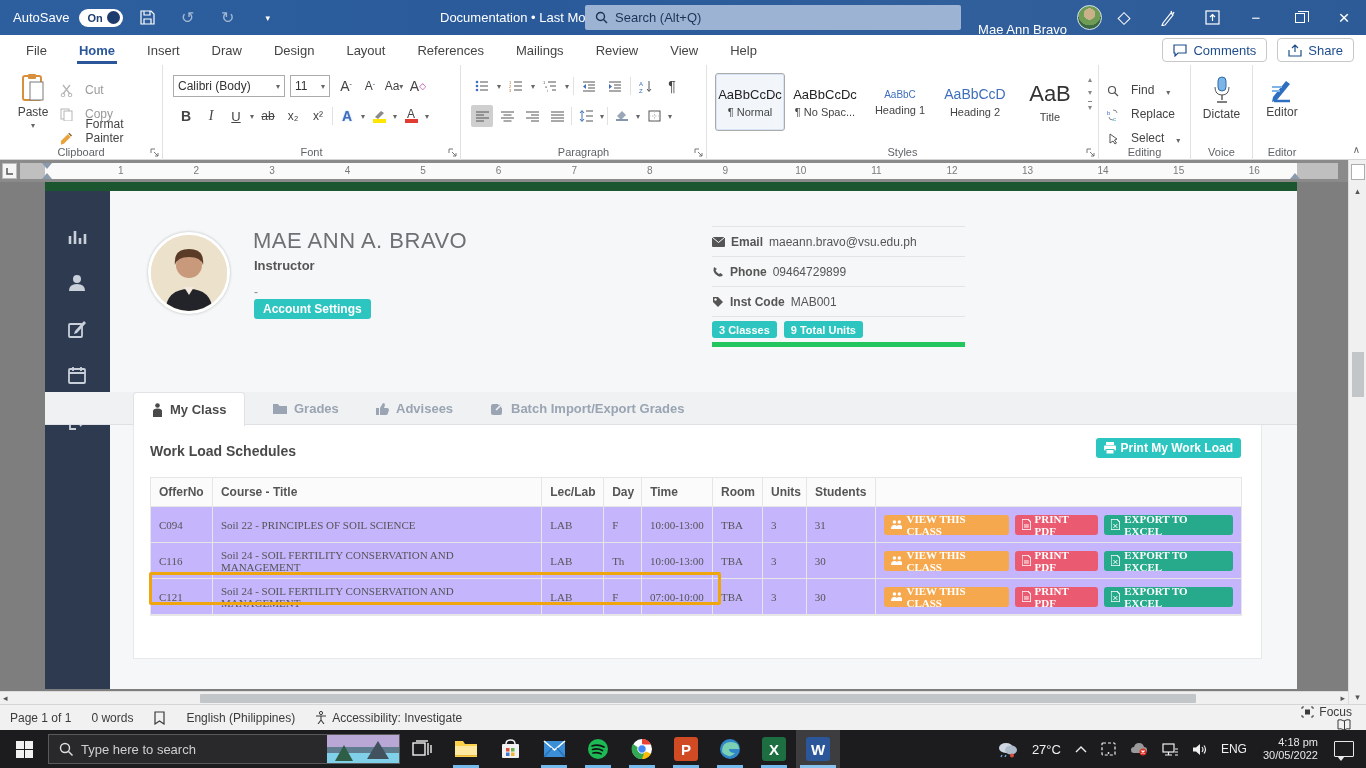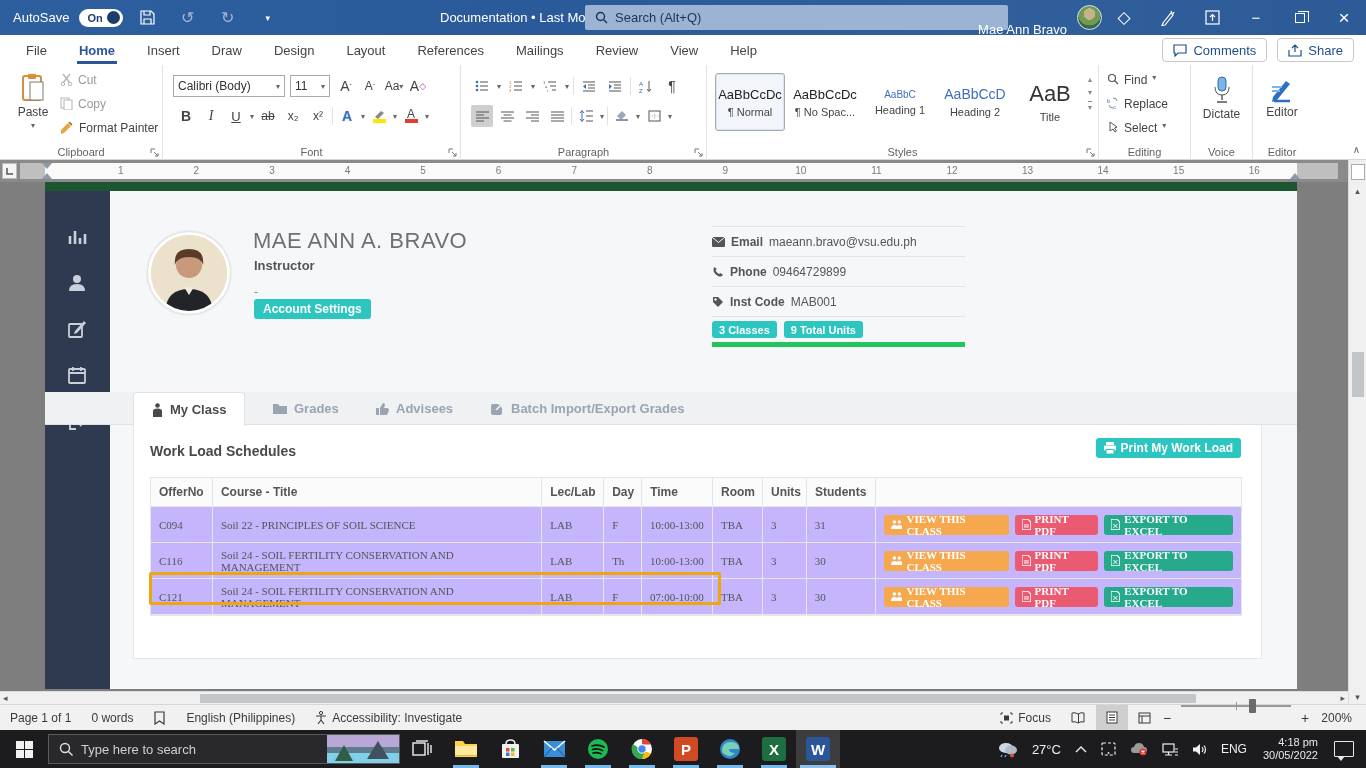--- a/index.html
+++ b/index.html
@@ -11,21 +11,21 @@
   .titlebar { position:absolute; left:0; top:0; width:1366px; height:35px;
     background:linear-gradient(90deg,#2d5f9f,#2a5a9a 40%,#315f9c 70%,#2d5b97); color:#fff;
     display:flex; align-items:center; font-size:13px; }
   .tb-left { display:flex; align-items:center; gap:10px; padding-left:13px; }
   .autosave-pill { display:flex; align-items:center; gap:4px; background:#fff; border-radius:9px;
     height:18px; padding:0 3px 0 8px; color:#1e3e6f; font-size:11px; font-weight:bold; }
   .autosave-knob { width:13px; height:13px; border-radius:50%; background:#1d3c6e; }
   .tb-icon { width:30px; height:26px; display:flex; align-items:center; justify-content:center; border-radius:2px; }
   .tb-icon.dim { opacity:.55; }
   .tb-title { position:absolute; left:440px; top:0; height:35px; display:flex; align-items:center; gap:6px; font-size:13px; }
-  .tb-search { position:absolute; left:585px; top:5px; width:423px; height:25px; background:#9db3d3;
+  .tb-search { position:absolute; left:585px; top:5px; width:376px; height:25px; background:#9db3d3;
     border-radius:2px; display:flex; align-items:center; gap:7px; padding:0 10px; }
   .tb-search input { border:none; outline:none; background:transparent; color:#1d3356; font-size:13px; width:280px; }
   .tb-search input::placeholder { color:#1d3356; }
   .tb-right { position:absolute; right:0; top:0; height:35px; display:flex; align-items:center; }
   .avatar { width:25px; height:25px; border-radius:50%;
     background:radial-gradient(circle at 50% 35%, #c9b18a 0 30%, #6f9c54 31% 60%, #3c6a45 61%); border:1px solid #d8e2ef; }
   .winbtn { width:44px; height:35px; display:flex; align-items:center; justify-content:center; font-size:15px; }
   .restore-box { width:10px; height:10px; border:1px solid #fff; position:relative; }
   .restore-box:before { content:""; position:absolute; left:2px; top:-3px; width:10px; height:10px;
     border-top:1px solid #fff; border-right:1px solid #fff; }
@@ -38,21 +38,21 @@
   .tabrow-right { position:absolute; right:12px; top:3px; display:flex; gap:10px; }
   .pill-btn { display:flex; align-items:center; gap:6px; border:1px solid #c8c8c8; border-radius:4px;
     height:24px; padding:0 10px; color:#1f4e8c; font-size:13px; background:#fff; }
 
   
   .ribbon { position:absolute; left:0; top:65px; width:1366px; height:95px; background:#fff; border-bottom:1px solid #d5d5d5; font-size:12px; color:#444; }
   .rgroup { position:absolute; top:0; height:95px; border-right:1px solid #e1e1e1; }
   .rgroup-label { position:absolute; bottom:2px; left:0; right:0; text-align:center; font-size:11px; color:#5f6368; }
   .launcher { position:absolute; right:3px; bottom:3px; }
   .bigbtn { display:flex; flex-direction:column; align-items:center; gap:2px; padding-top:8px; }
-  .smallrow { display:flex; align-items:flex-start; gap:5px; height:24px; color:#9a9a9a; }
+  .smallrow { display:flex; align-items:flex-end; gap:12px; height:24px; color:#9a9a9a; }
   .smallrow.en { color:#444; }
   .selbox { border:1px solid #ababab; height:22px; display:flex; align-items:center; justify-content:space-between; padding:0 4px; background:#fff; font-size:12px; color:#333; }
   .fbtn { min-width:22px; height:22px; display:flex; align-items:center; justify-content:center; border-radius:2px; }
   .fbtn.sel { background:#cfcfcf; }
   .stylecard { width:70px; height:58px; border:1px solid transparent; border-radius:3px; display:flex; flex-direction:column; align-items:center; justify-content:center; gap:4px; background:#fff; }
   .stylecard.sel { border-color:#ababab; background:#f2f6fb; box-shadow:0 0 0 1px #d6e4f5 inset; }
   .stylecard .prev { font-size:13px; color:#222; white-space:nowrap; overflow:hidden; max-width:64px; }
   .stylecard .prev.h { color:#3f6ebc; }
   .stylecard .prev.t { font-size:22px; color:#333; }
   .stylecard .nm { font-size:11px; color:#444; white-space:nowrap; overflow:hidden; max-width:66px; }
@@ -106,21 +106,21 @@
   .hthumb { position:absolute; left:200px; top:2px; width:996px; height:9px; background:#c3c6c9; border-radius:1px; }
   .harrow { position:absolute; top:1px; font-size:9px; color:#555; }
   .vscroll { position:absolute; left:1348px; top:160px; width:18px; height:544px; background:#f0f0f0; border-left:1px solid #dcdcdc; }
   .vthumb { position:absolute; left:3px; top:192px; width:12px; height:45px; background:#c3c6c9; }
   .varrow { text-align:center; font-size:9px; color:#555; line-height:14px; }
   .ruler-toggle { position:absolute; left:2px; top:4px; width:14px; height:16px; border:1px solid #adadad; background:#fff; }
 
   
   .statusbar { position:absolute; left:0; top:704px; width:1366px; height:26px; background:#f1f1f1; border-top:1px solid #d6d6d6; display:flex; align-items:center; font-size:12px; color:#3b3b3b; }
   .sb-item { display:flex; align-items:center; gap:5px; padding:0 10px; height:26px; }
-  .sb-right { position:absolute; right:4px; display:flex; align-items:flex-start; height:26px; }
+  .sb-right { position:absolute; right:4px; display:flex; align-items:flex-end; height:26px;flex-direction:column; }
   .zoomtrack { width:110px; height:2px; background:#999; position:relative; margin:0 8px; }
   .zoomtrack .notch { position:absolute; left:50%; top:-3px; width:1px; height:8px; background:#999; }
   .zoomthumb { position:absolute; left:62%; top:-6px; width:7px; height:14px; background:#6b6b6b; border-radius:1px; }
 
   
   .taskbar { position:absolute; left:0; top:730px; width:1366px; height:38px; background:#1c1c1e; display:flex; align-items:center; color:#e8e8e8; }
   .tk-start { width:48px; height:38px; display:flex; align-items:center; justify-content:center; }
   .tk-search { width:352px; height:30px; background:#29292b; border:1px solid #5a5a5a; display:flex; align-items:center; gap:8px; padding:0 10px; position:relative; overflow:hidden; }
   .tk-search input { background:transparent; border:none; outline:none; color:#cfcfcf; font-size:13px; width:220px; }
   .tk-search input::placeholder { color:#cfcfcf; }

